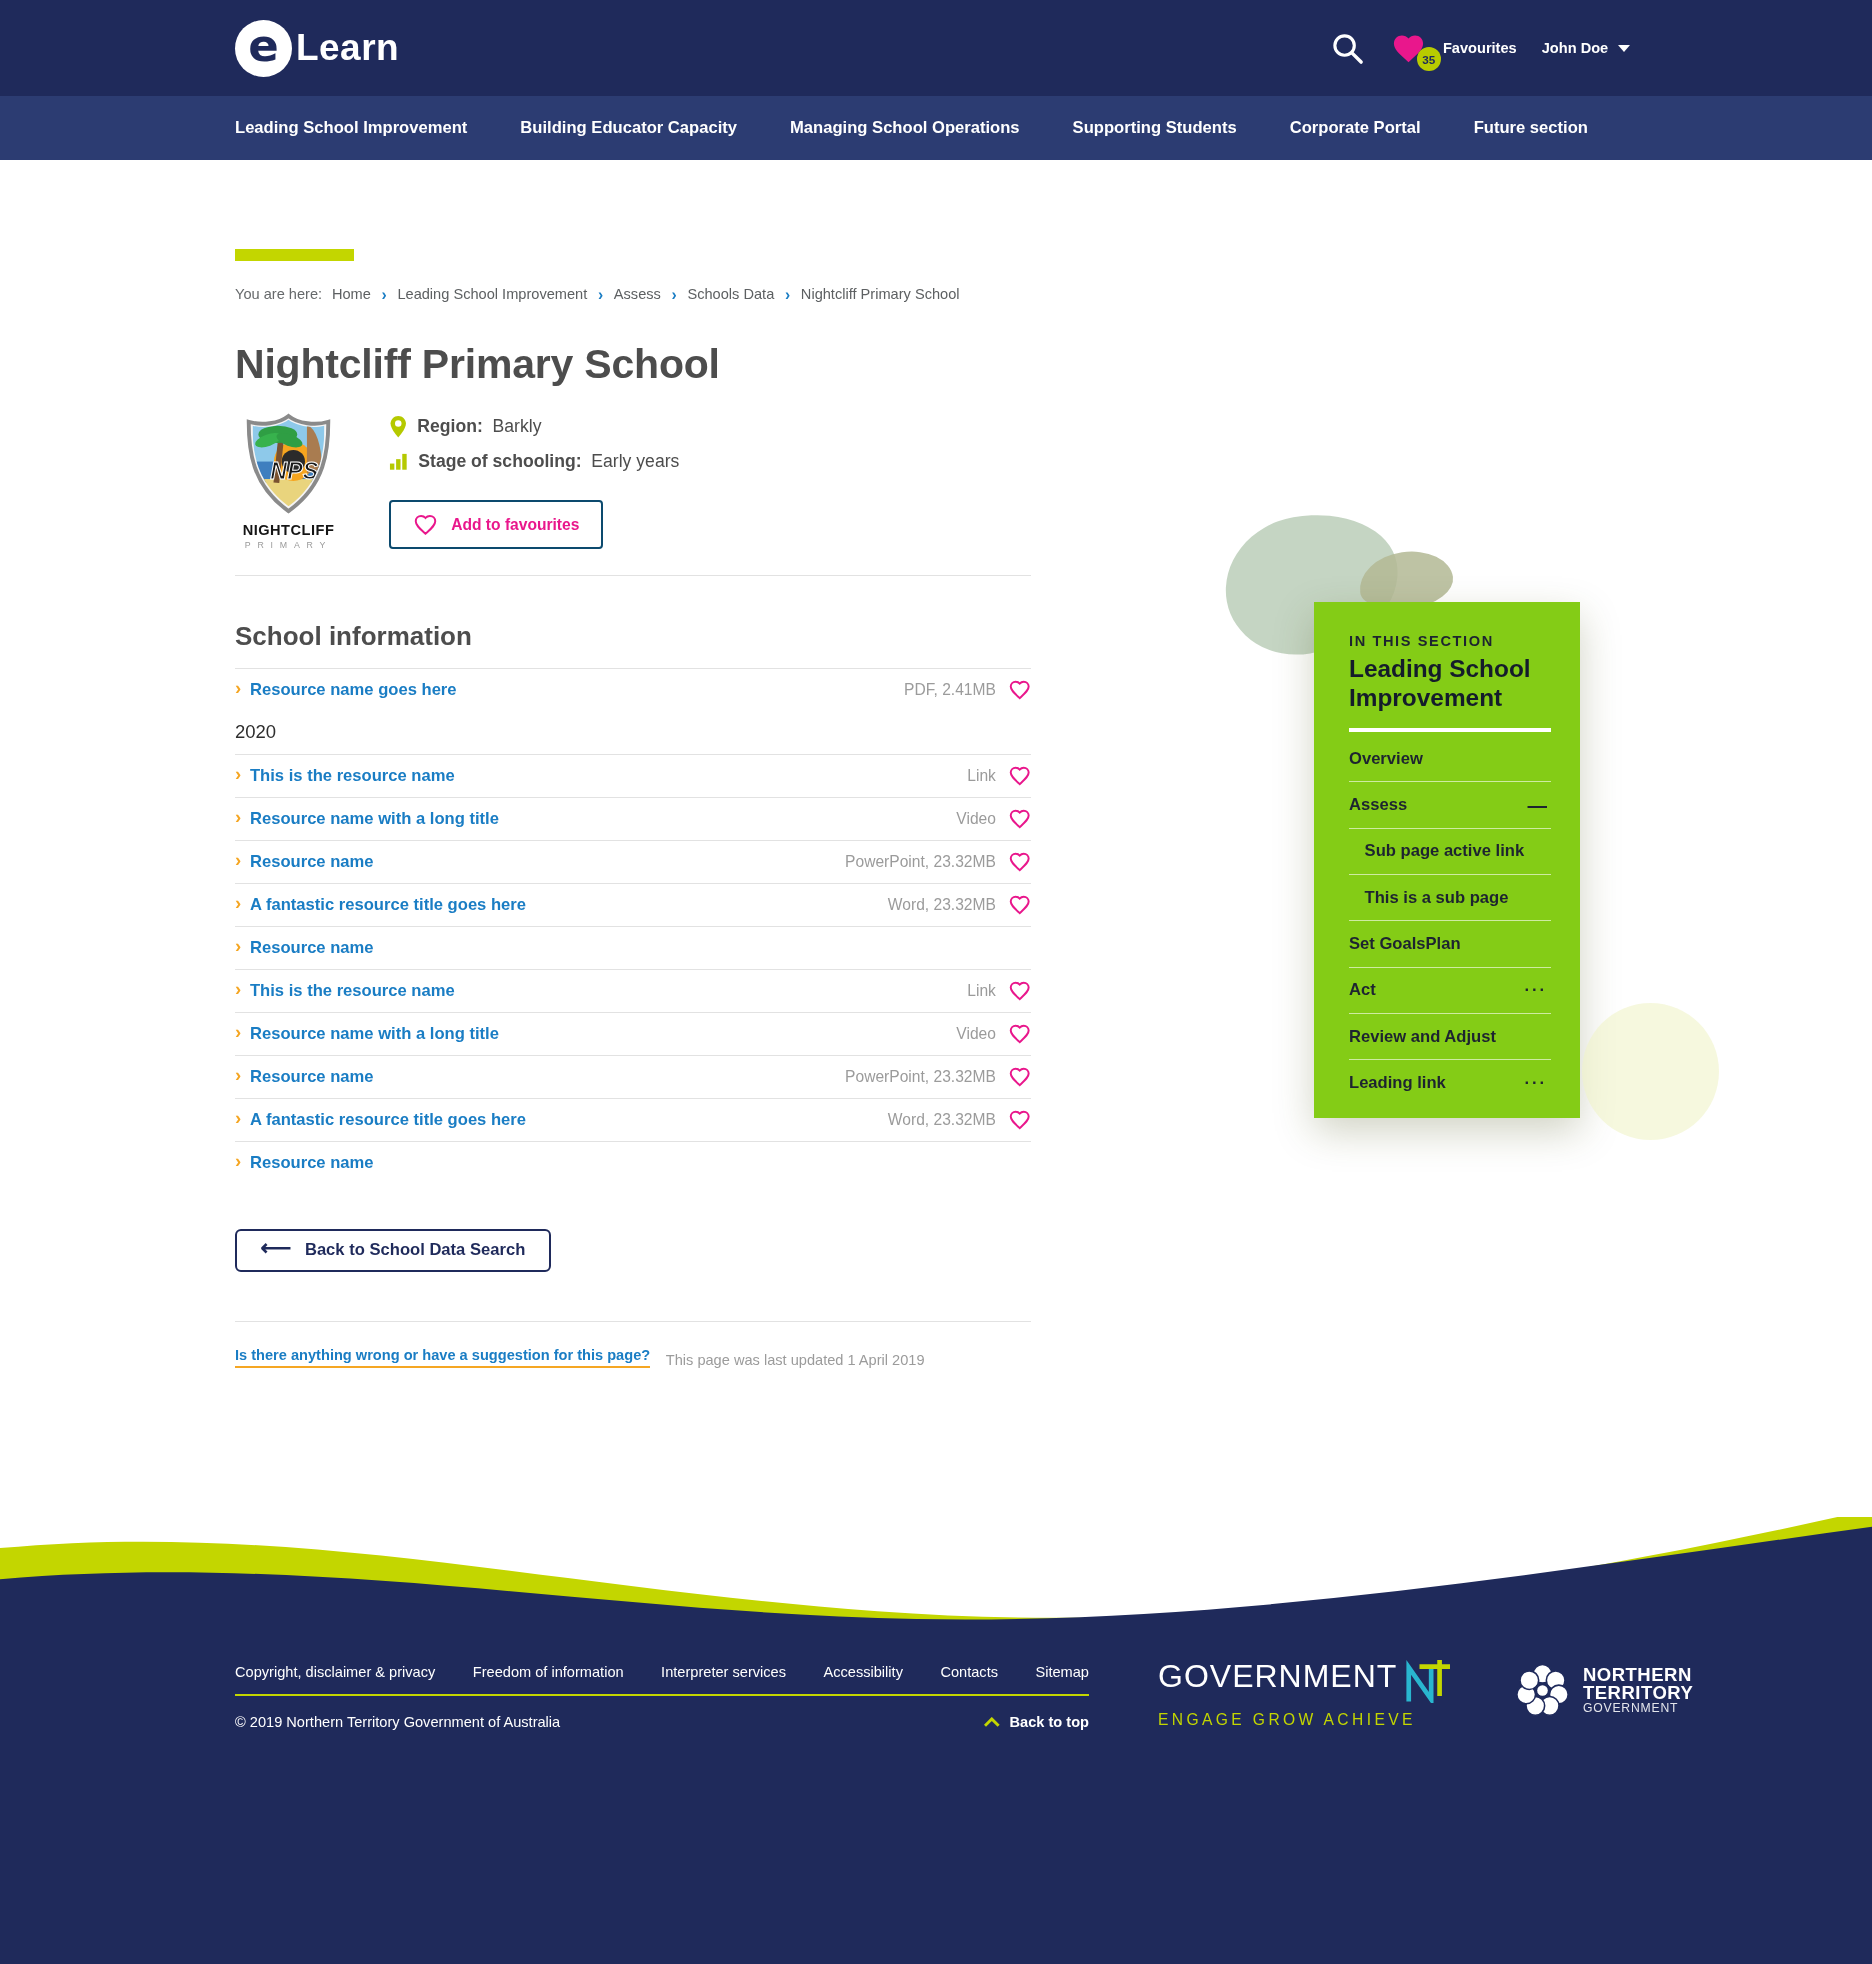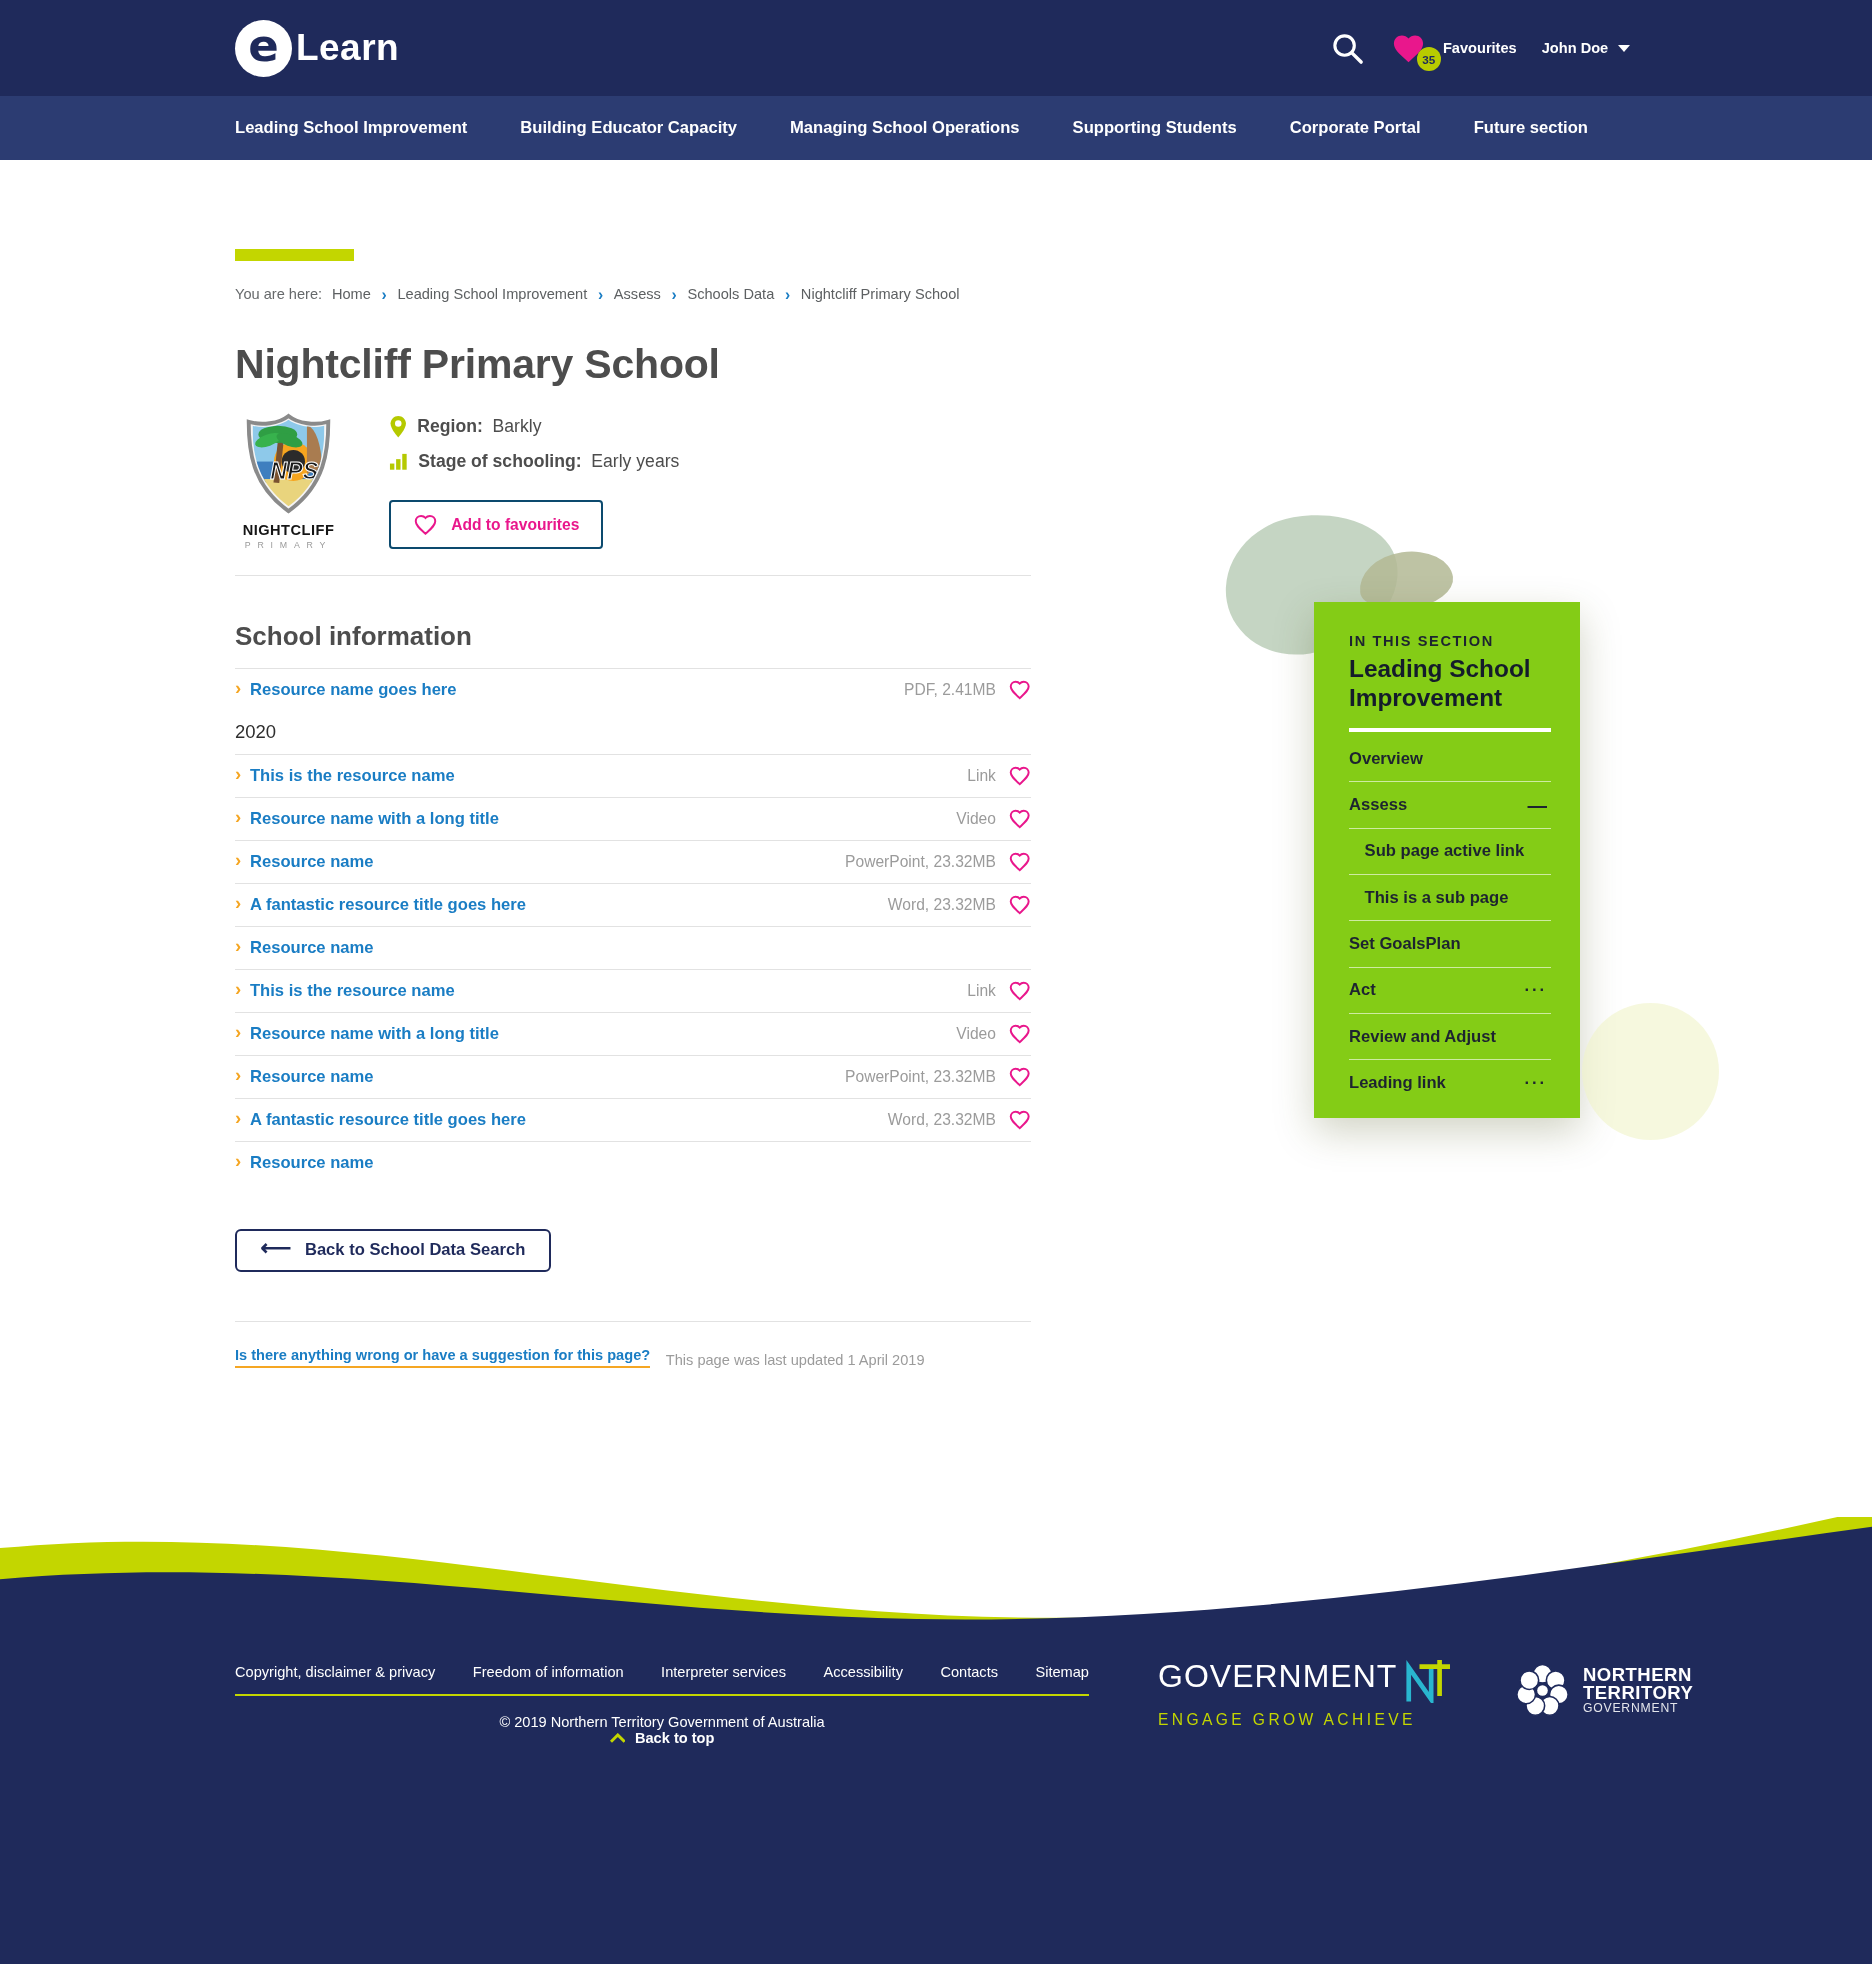--- a/index.html
+++ b/index.html
@@ -138,21 +138,21 @@
   .icon-ellipsis { font-weight: 800; font-size: 16.6px; letter-spacing: 2px; line-height: 0; }
 
   
   .footer { position: absolute; left: 0; top: 1517px; width: 1872px; height: 448px; z-index: 4; }
   .footer-wave { display: block; width: 1872px; height: 141px; }
   .footer-body { position: relative; background: #1f2a5b; height: 306px; padding: 5.9px 0 0 235px; }
   .footer-left { width: 854px; }
   .footer-links { display: flex; justify-content: space-between; align-items: center; }
   .footer-links a { color: #ffffff; font-size: 14.6px; font-weight: 400; white-space: nowrap; }
   .footer-rule { margin-top: 14.6px; border: none; border-top: 2px solid #c3d600; width: 854px; }
-  .footer-bottom { margin-top: 17.6px; display: flex; justify-content: space-between; align-items: center; width: 854px; flex-direction: column; }
+  .footer-bottom { margin-top: 17.6px; display: flex; justify-content: space-between; align-items: center; width: 854px; }
   .copyright { color: #ffffff; font-size: 14.6px; }
   .back-top { display: flex; align-items: center; gap: 9.8px; cursor: pointer; background:none; border:none; color: #ffffff; font-size: 14.6px; font-weight: 600; font-family: inherit; }
   .footer-logos { position: absolute; left: 1158px; top: 2px; display: flex; gap: 64px; align-items: flex-start; }
   .edu-logo-row { display: flex; align-items: flex-start; gap: 5.9px; }
   .edu-word { color: #ffffff; font-size: 32px; font-weight: 400; letter-spacing: 1px; line-height: 1; }
   .edu-tagline { color: #c3d600; font-size: 15.6px; letter-spacing: 3.4px; margin-top: 7.8px; }
   .ntgov { display: flex; align-items: center; gap: 11.7px; padding-top: 2px; }
   .ntgov-text { color: #ffffff; line-height: .95; }
   .ntgov-line { font-size: 18.5px; font-weight: 800; letter-spacing: 0.5px; }
   .ntgov-sub { font-size: 12.2px; font-weight: 400; color: rgba(255,255,255,.88); letter-spacing: 0.8px; margin-top: 2px; }

